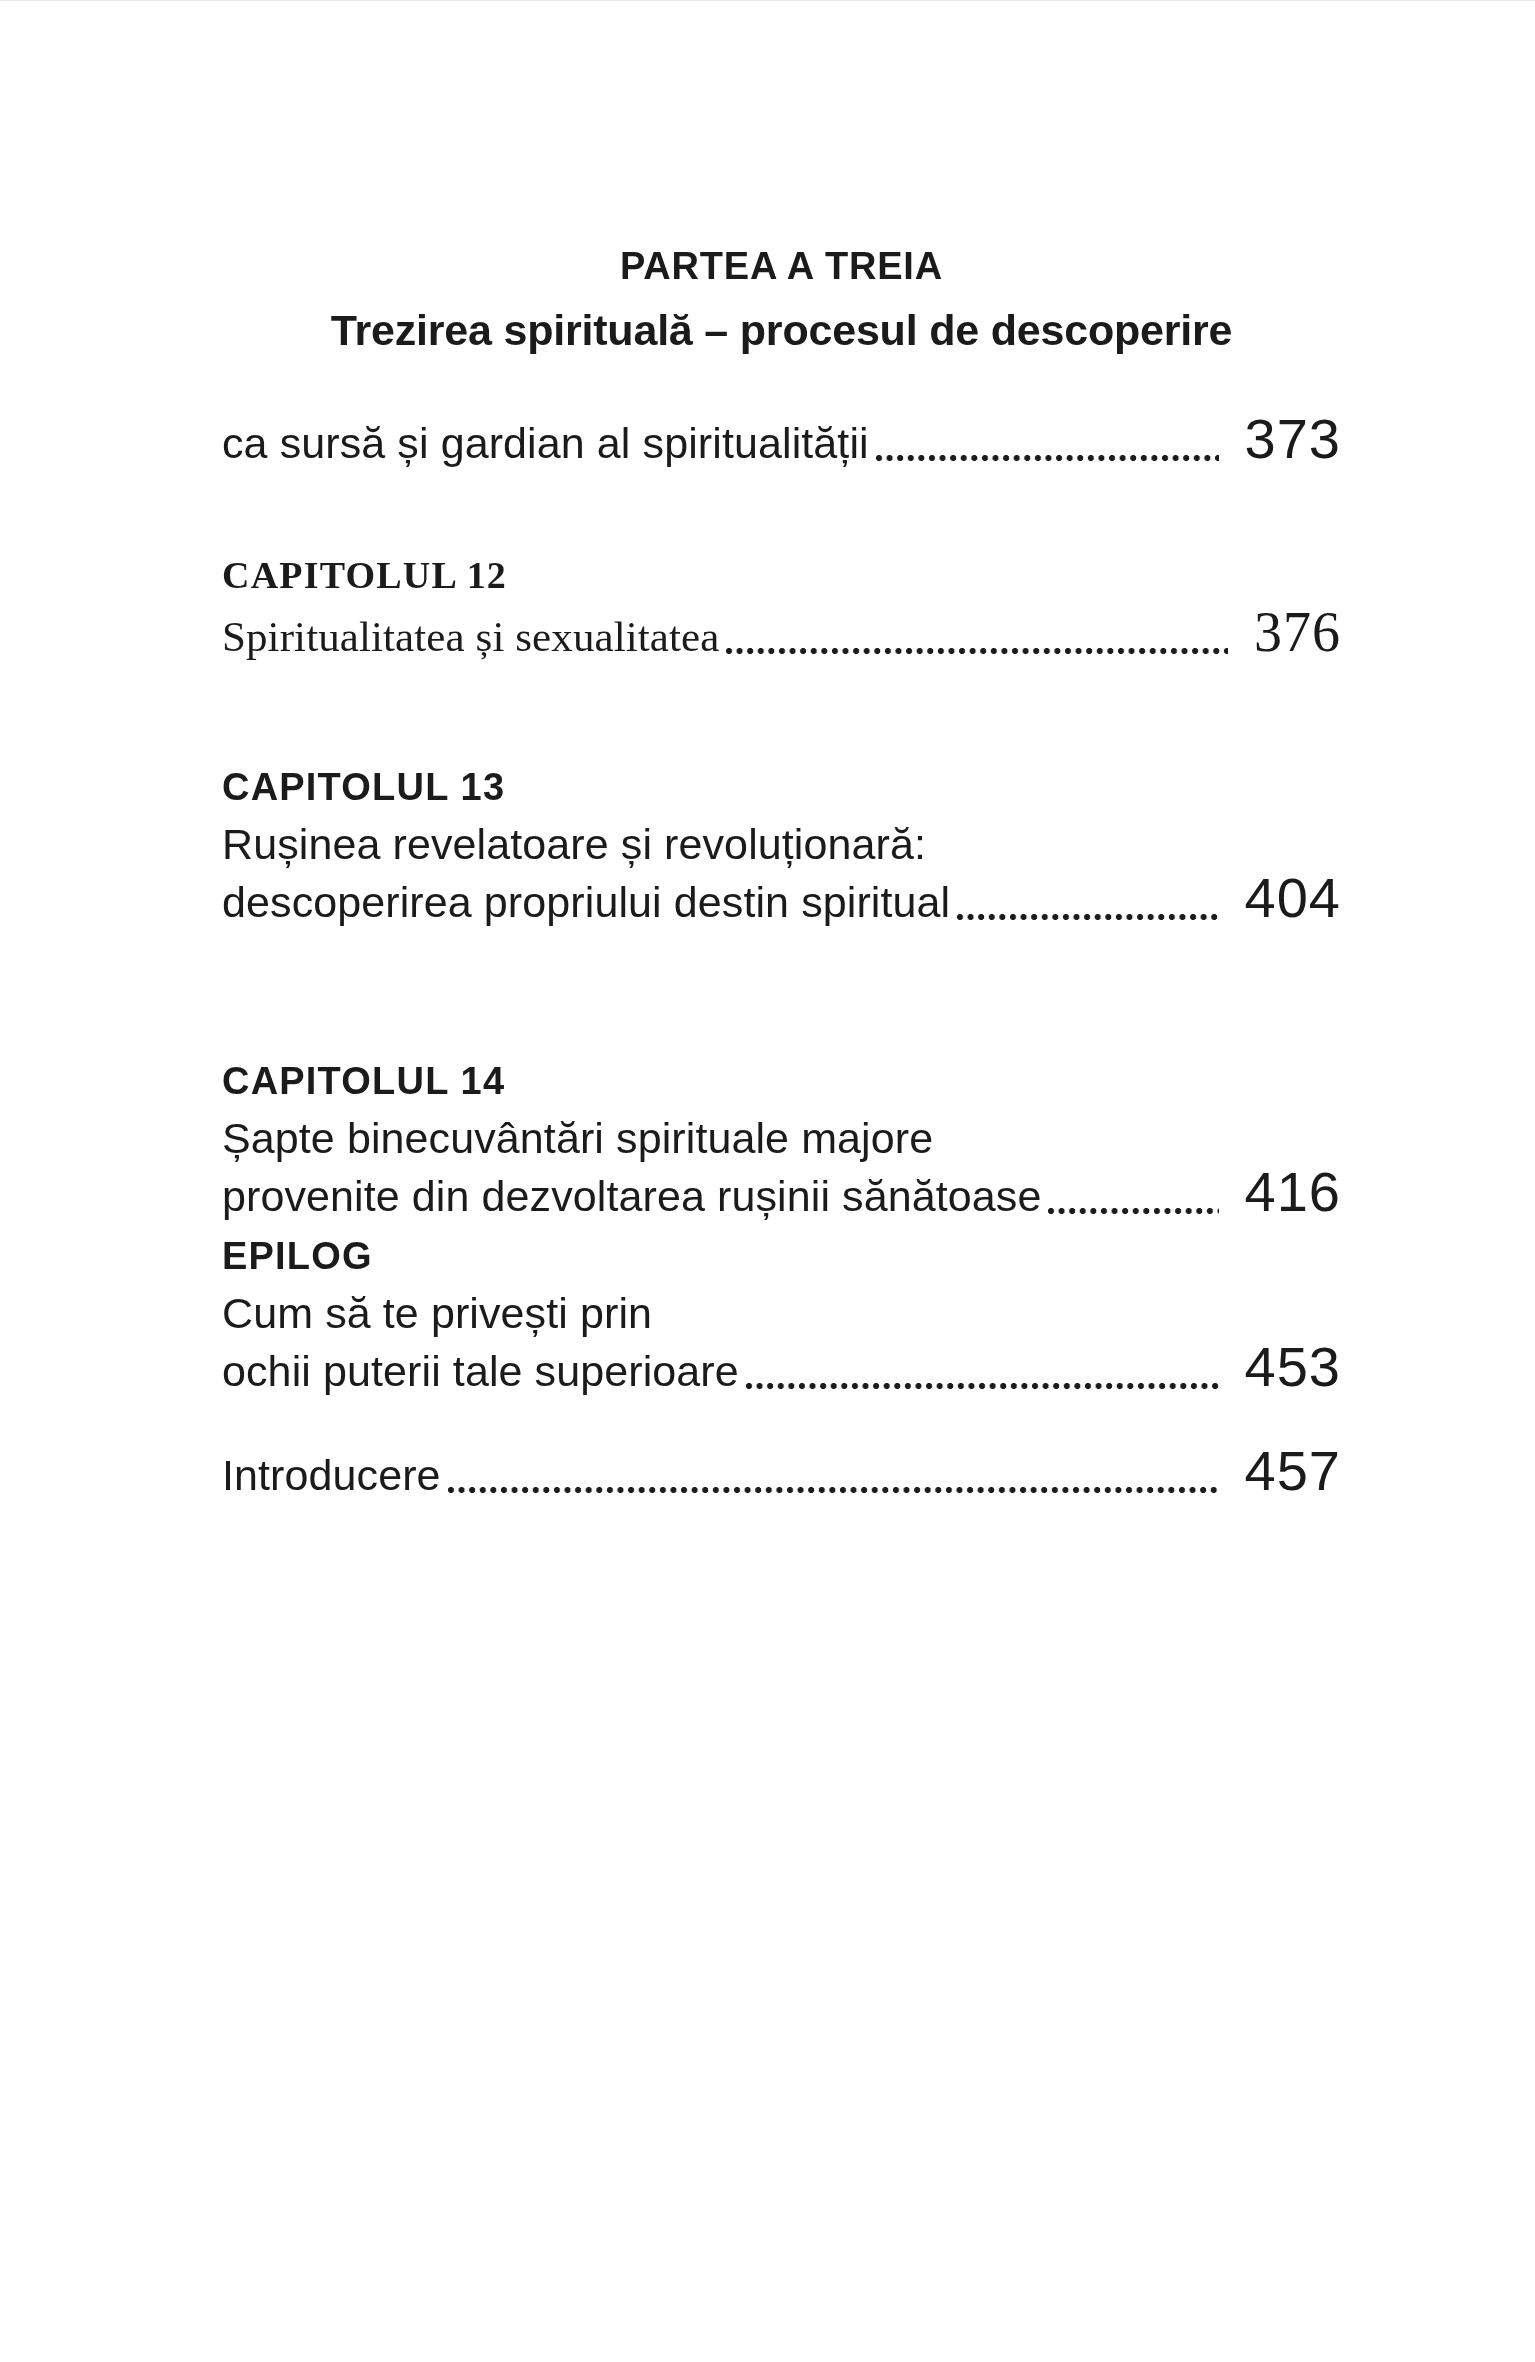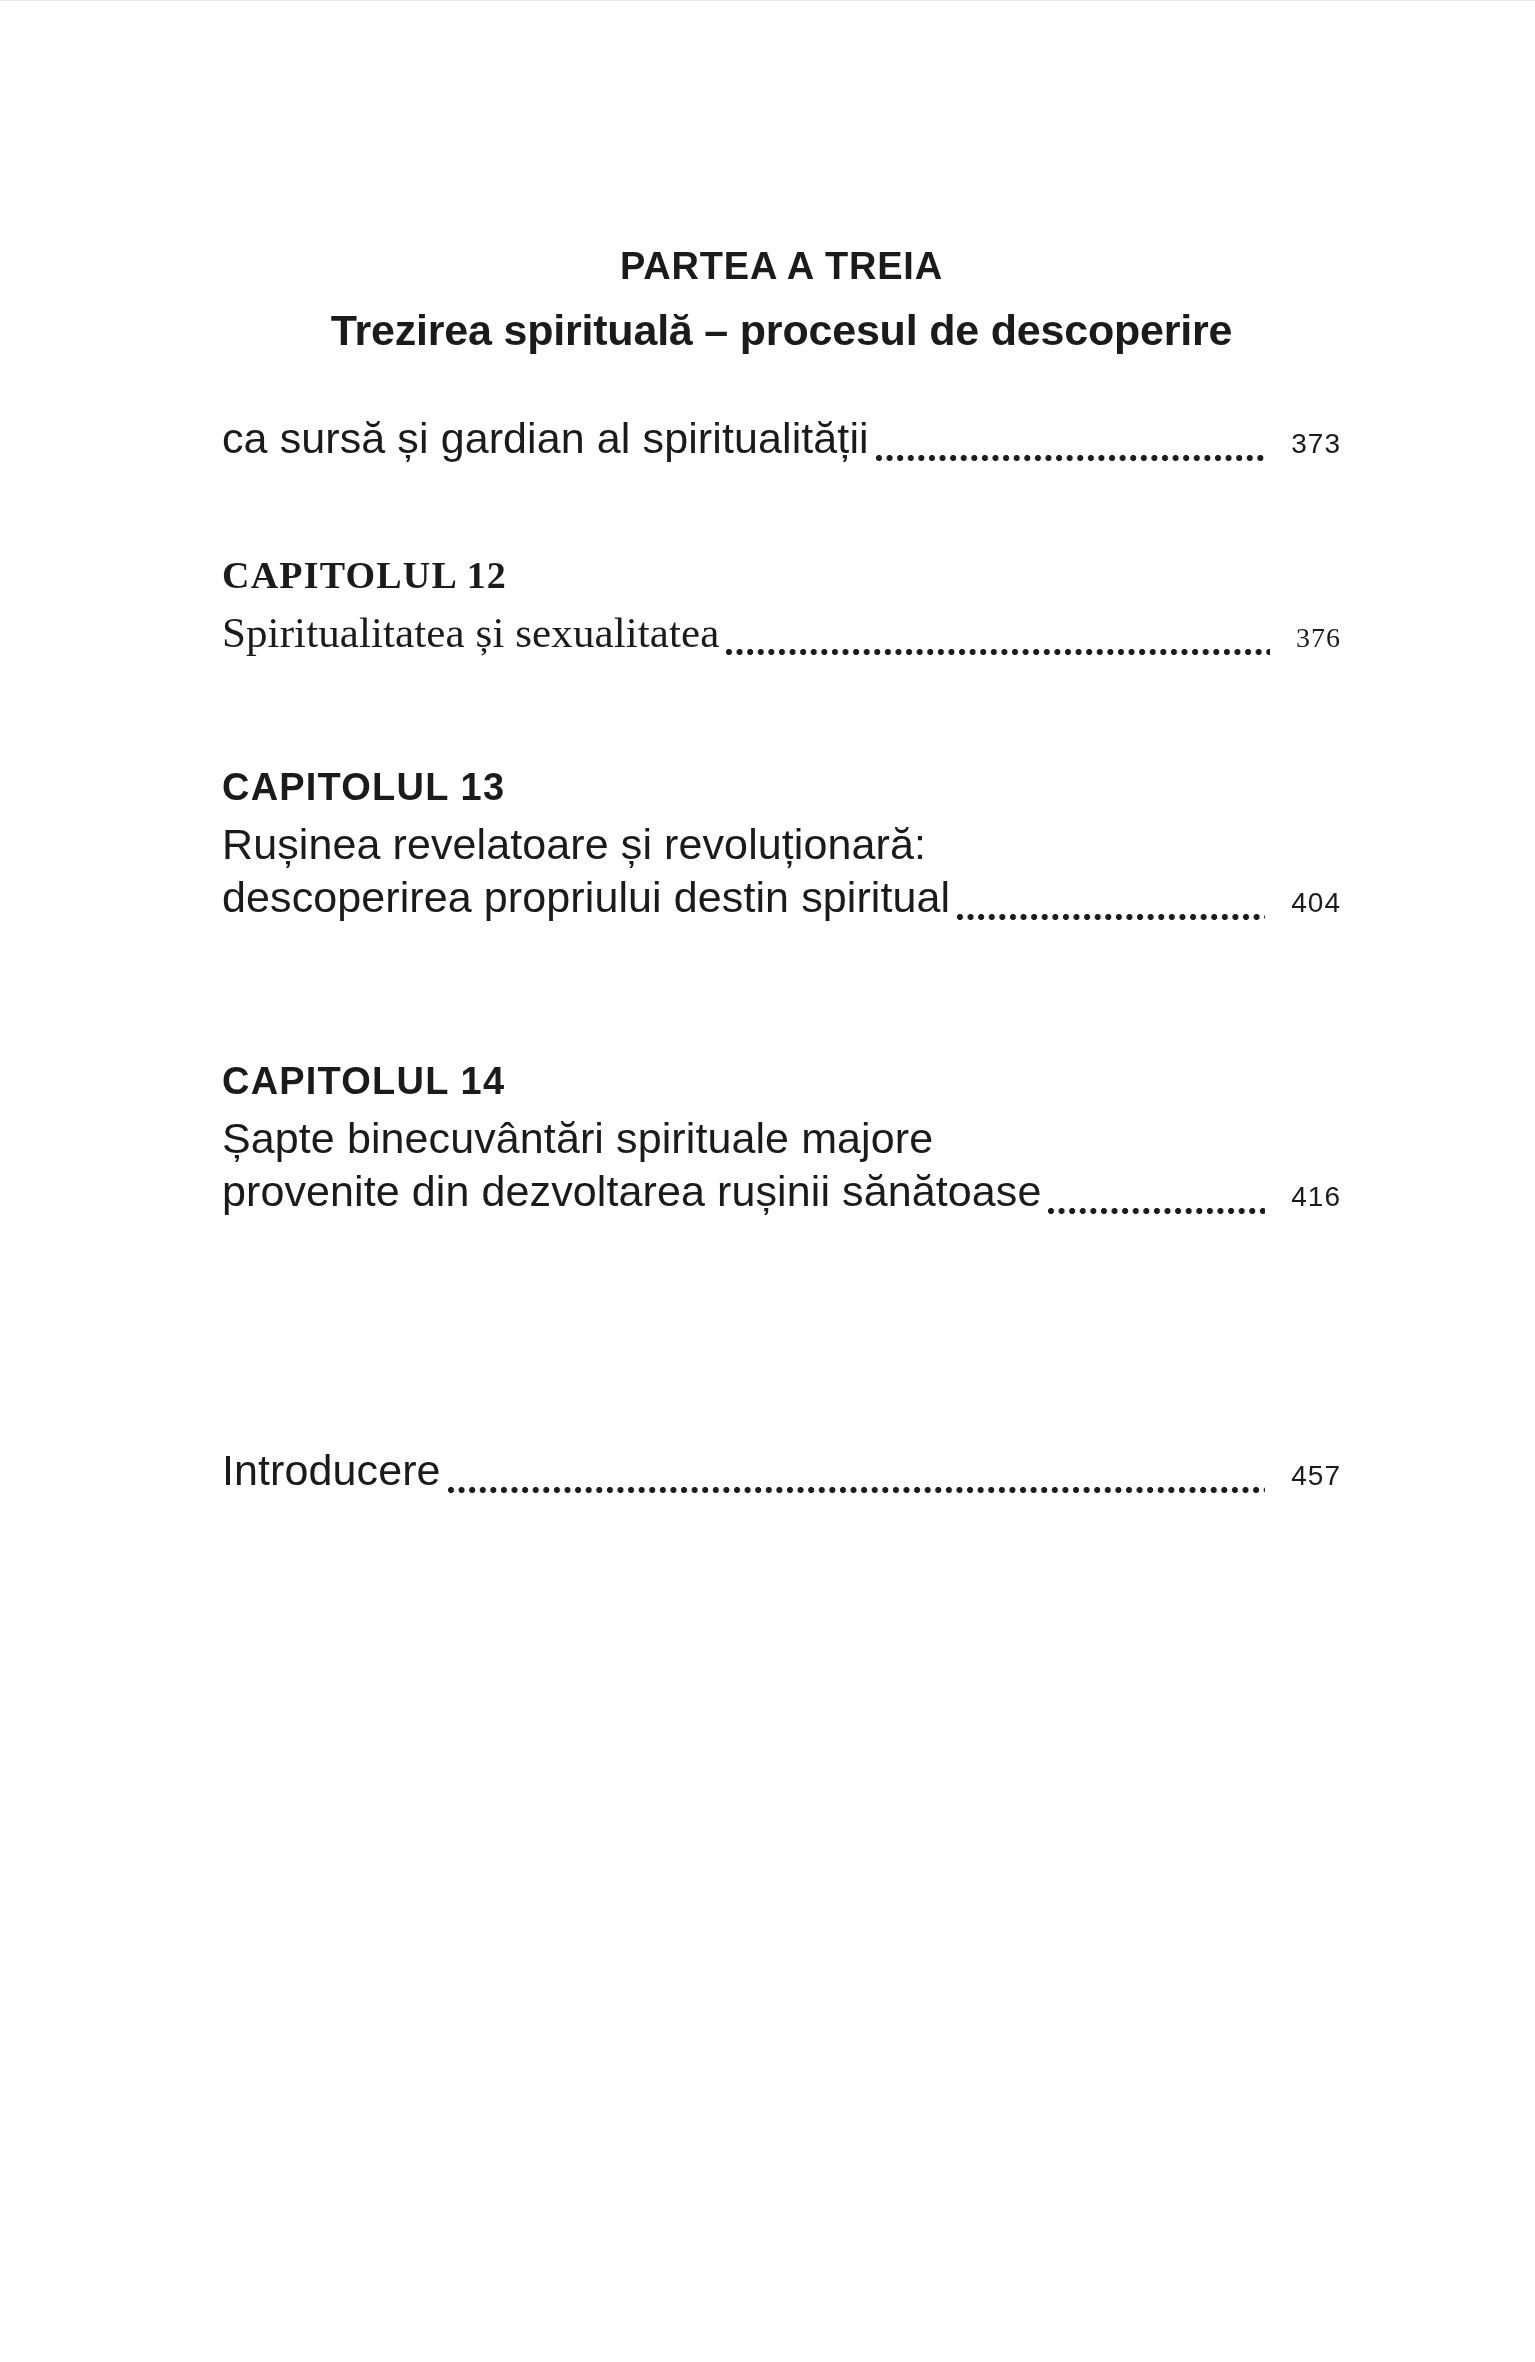--- a/index.html
+++ b/index.html
@@ -70,21 +70,21 @@
     align-self: flex-end;
     height: 8px;
     margin: 0 26px 8px 7px;
     background-image: radial-gradient(circle at 3px 4px, #1b1b1b 2.7px, transparent 3.4px);
     background-size: 10.6px 8px;
     background-repeat: repeat-x;
     background-position: left bottom;
     min-width: 40px;
   }
   .pagenum {
-    font-size: 28px;
+    font-size: 56px;
     letter-spacing: 1px;
     text-align: center;
   }
 </style>
 </head>
 <body>
 
 <div class="page">
   <div class="content">
 
@@ -125,20 +125,31 @@
       <div class="toc-line">
         <span class="txt">Șapte binecuvântări spirituale majore</span>
       </div>
       <div class="toc-line">
         <span class="txt">provenite din dezvoltarea rușinii sănătoase</span>
         <span class="leader"></span>
         <span class="pagenum">416</span>
       </div>
     </section>
 
+    <section class="toc-entry e4">
+      <div class="chapter-label">EPILOG</div>
+      <div class="toc-line">
+        <span class="txt">Cum să te privești prin</span>
+      </div>
+      <div class="toc-line">
+        <span class="txt">ochii puterii tale superioare</span>
+        <span class="leader"></span>
+        <span class="pagenum">453</span>
+      </div>
+    </section>
 
     <section class="toc-entry e5">
       <div class="toc-line">
         <span class="txt">Introducere</span>
         <span class="leader"></span>
         <span class="pagenum">457</span>
       </div>
     </section>
 
   </div>

